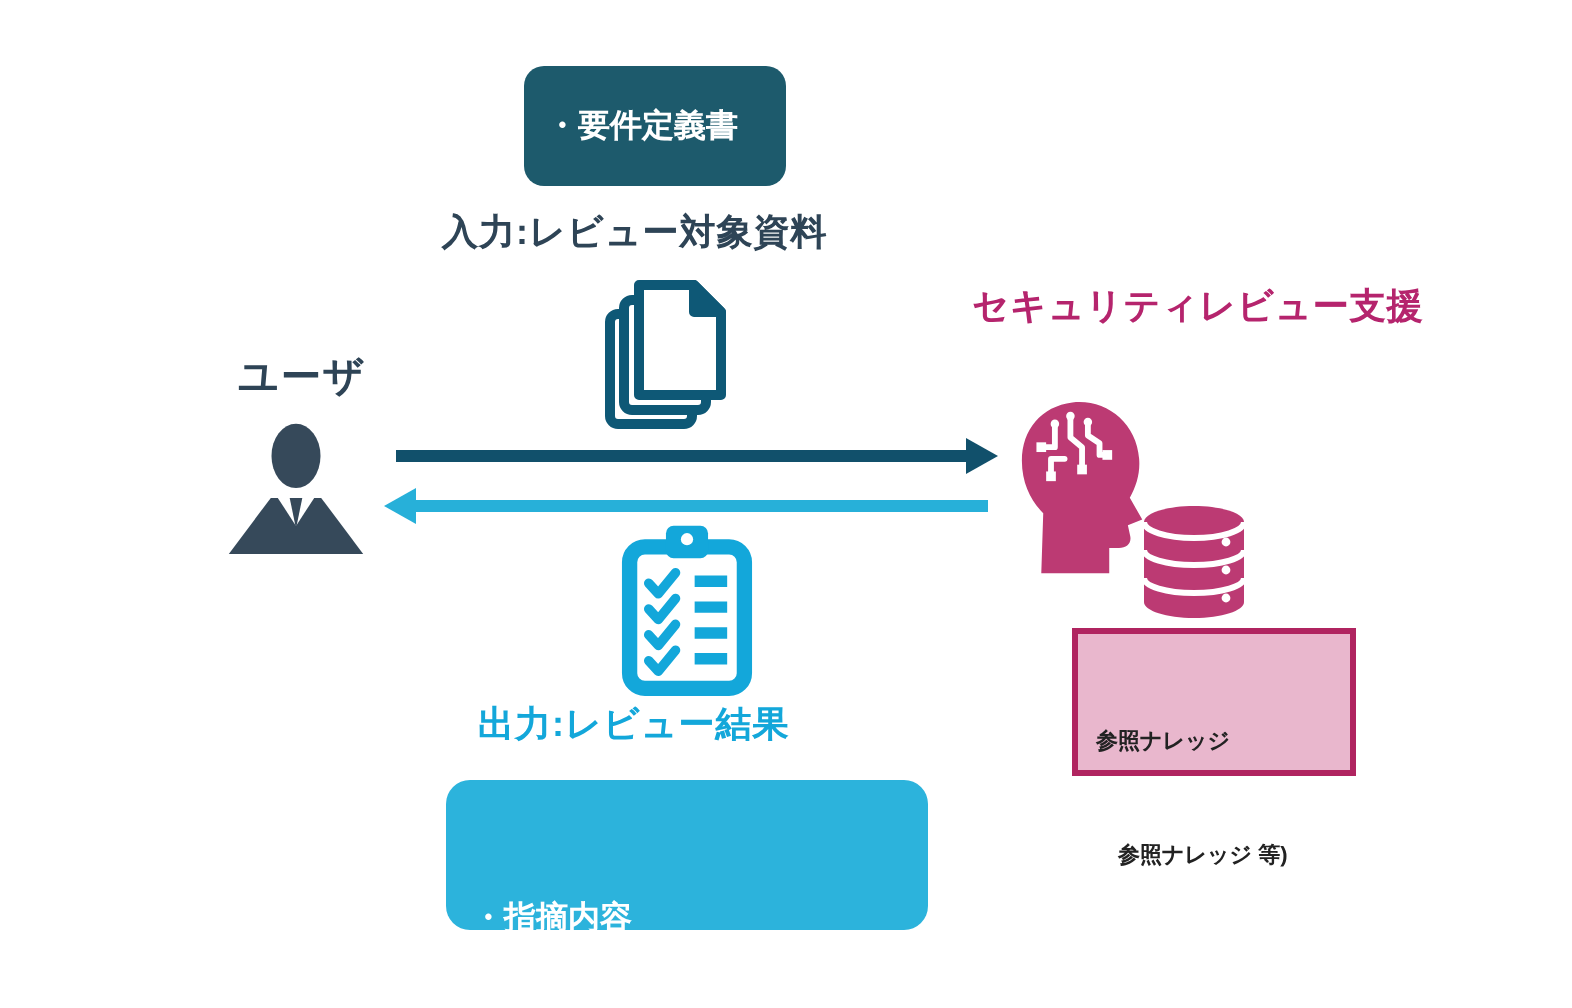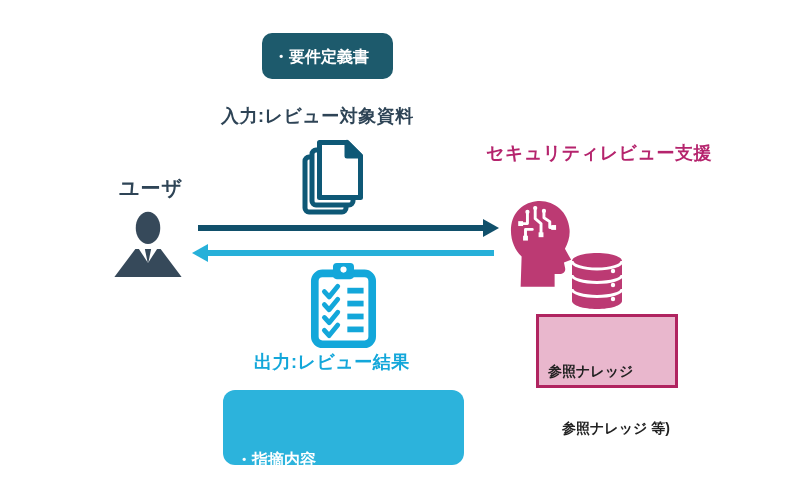--- a/index.html
+++ b/index.html
@@ -14,21 +14,21 @@
   .teal-stroke{stroke:var(--teal_icon);}
   .teal-fill{fill:var(--teal_icon);}
   .slate-fill{fill:var(--slate_icon);}
   .magenta-fill{fill:var(--magenta_icon);}
   .white-fill{fill:#ffffff;}
   .white-stroke{stroke:#ffffff;}
   .cyan-fill{fill:var(--cyan);}
   .cyan-stroke{stroke:var(--cyan);}
 
   .input-box{
-    left:262px;top:33px;width:131px;height:46px;border-radius:10px;
+    left:262px;top:33px;width:131px;height:60px;border-radius:10px;
     background:var(--teal_box);color:#fff;font-size:16px;line-height:25px;
     display:flex;flex-direction:column;justify-content:center;padding-left:11px;
     white-space:pre;
   }
   .input-label{left:221px;top:104px;font-size:18px;color:var(--navy_text);letter-spacing:.5px;}
   .docs-icon{left:301px;top:138px;width:64px;height:78px;}
   .user-label{left:119px;top:175px;font-size:20px;color:var(--navy_text);letter-spacing:1px;}
   .person-icon{left:113px;top:208px;width:70px;height:70px;}
 
   .arrow-line{height:6px;}
@@ -48,26 +48,26 @@
   .agent-title{
     left:452px;top:139px;width:294px;text-align:center;
     font-size:18px;line-height:28px;color:var(--magenta_text);letter-spacing:.5px;
   }
   .head-icon{left:509px;top:199px;width:66px;height:88px;}
   .db-icon{left:570px;top:252px;width:54px;height:58px;}
 
   .knowledge-box{
     left:536px;top:314px;width:142px;height:74px;
     background:var(--pink_bg);border:3px solid var(--pink_border);
-    color:var(--knowledge_text);font-size:14px;line-height:19px;
+    color:var(--knowledge_text);font-size:11px;line-height:19px;
     padding:7px 3px 4px 9px;white-space:pre;
   }
 
   .clipboard-icon{left:309px;top:261px;width:69px;height:88px;}
-  .output-label{left:254px;top:350px;font-size:18px;color:var(--cyan);letter-spacing:.5px;}
+  .output-label{left:239px;top:350px;font-size:18px;color:var(--cyan);letter-spacing:.5px;}
   .output-box{
     left:223px;top:390px;width:241px;height:75px;border-radius:12px;
     background:var(--cyan_box);color:#fff;font-size:16px;line-height:26px;
     padding:5px 0 0 13px;white-space:pre;
   }
 </style>
 </head>
 <body>
 
 <div class="stage">

